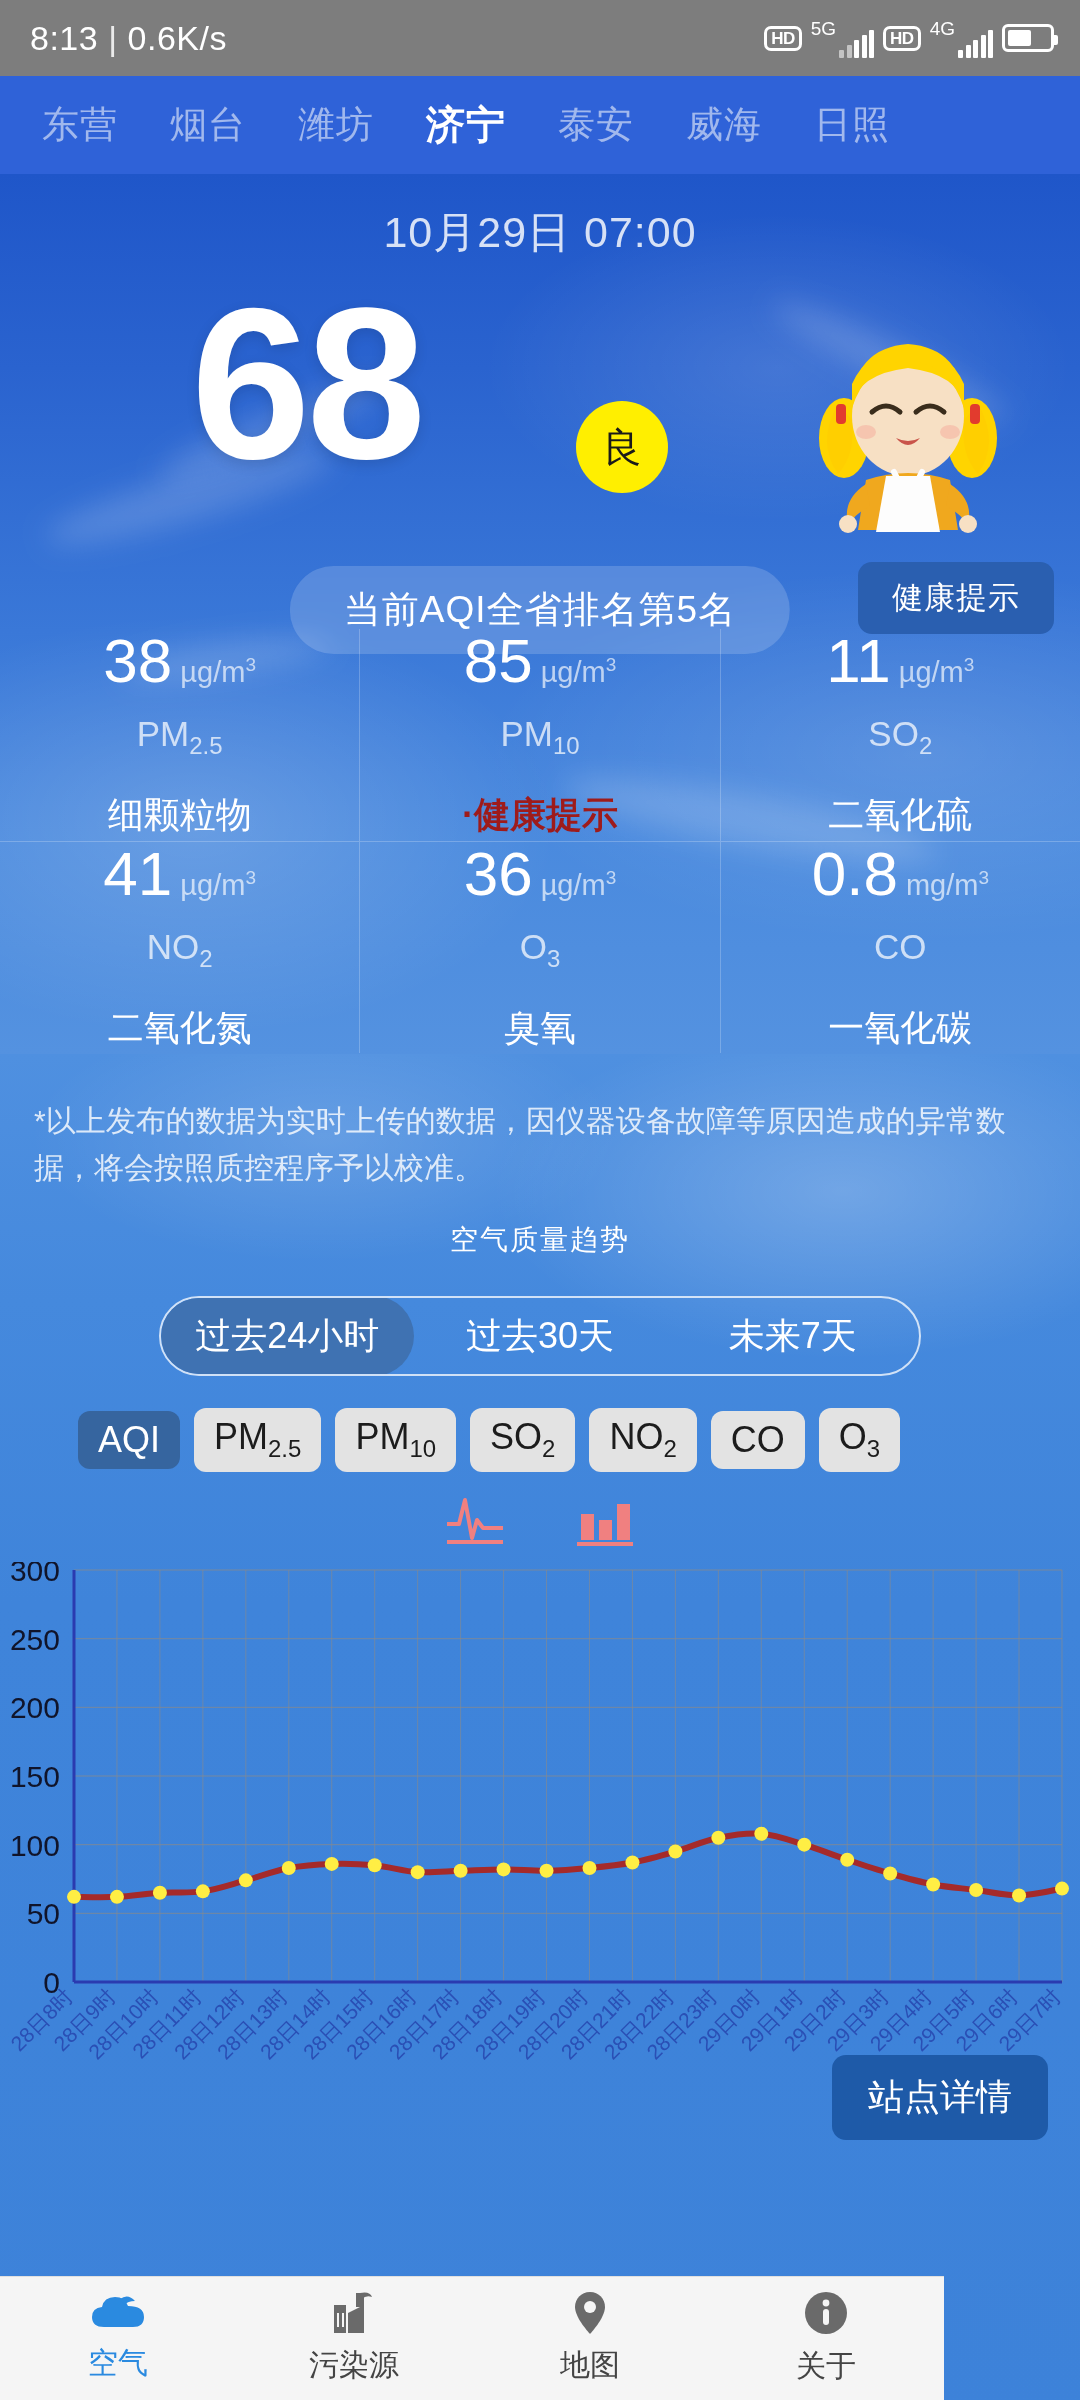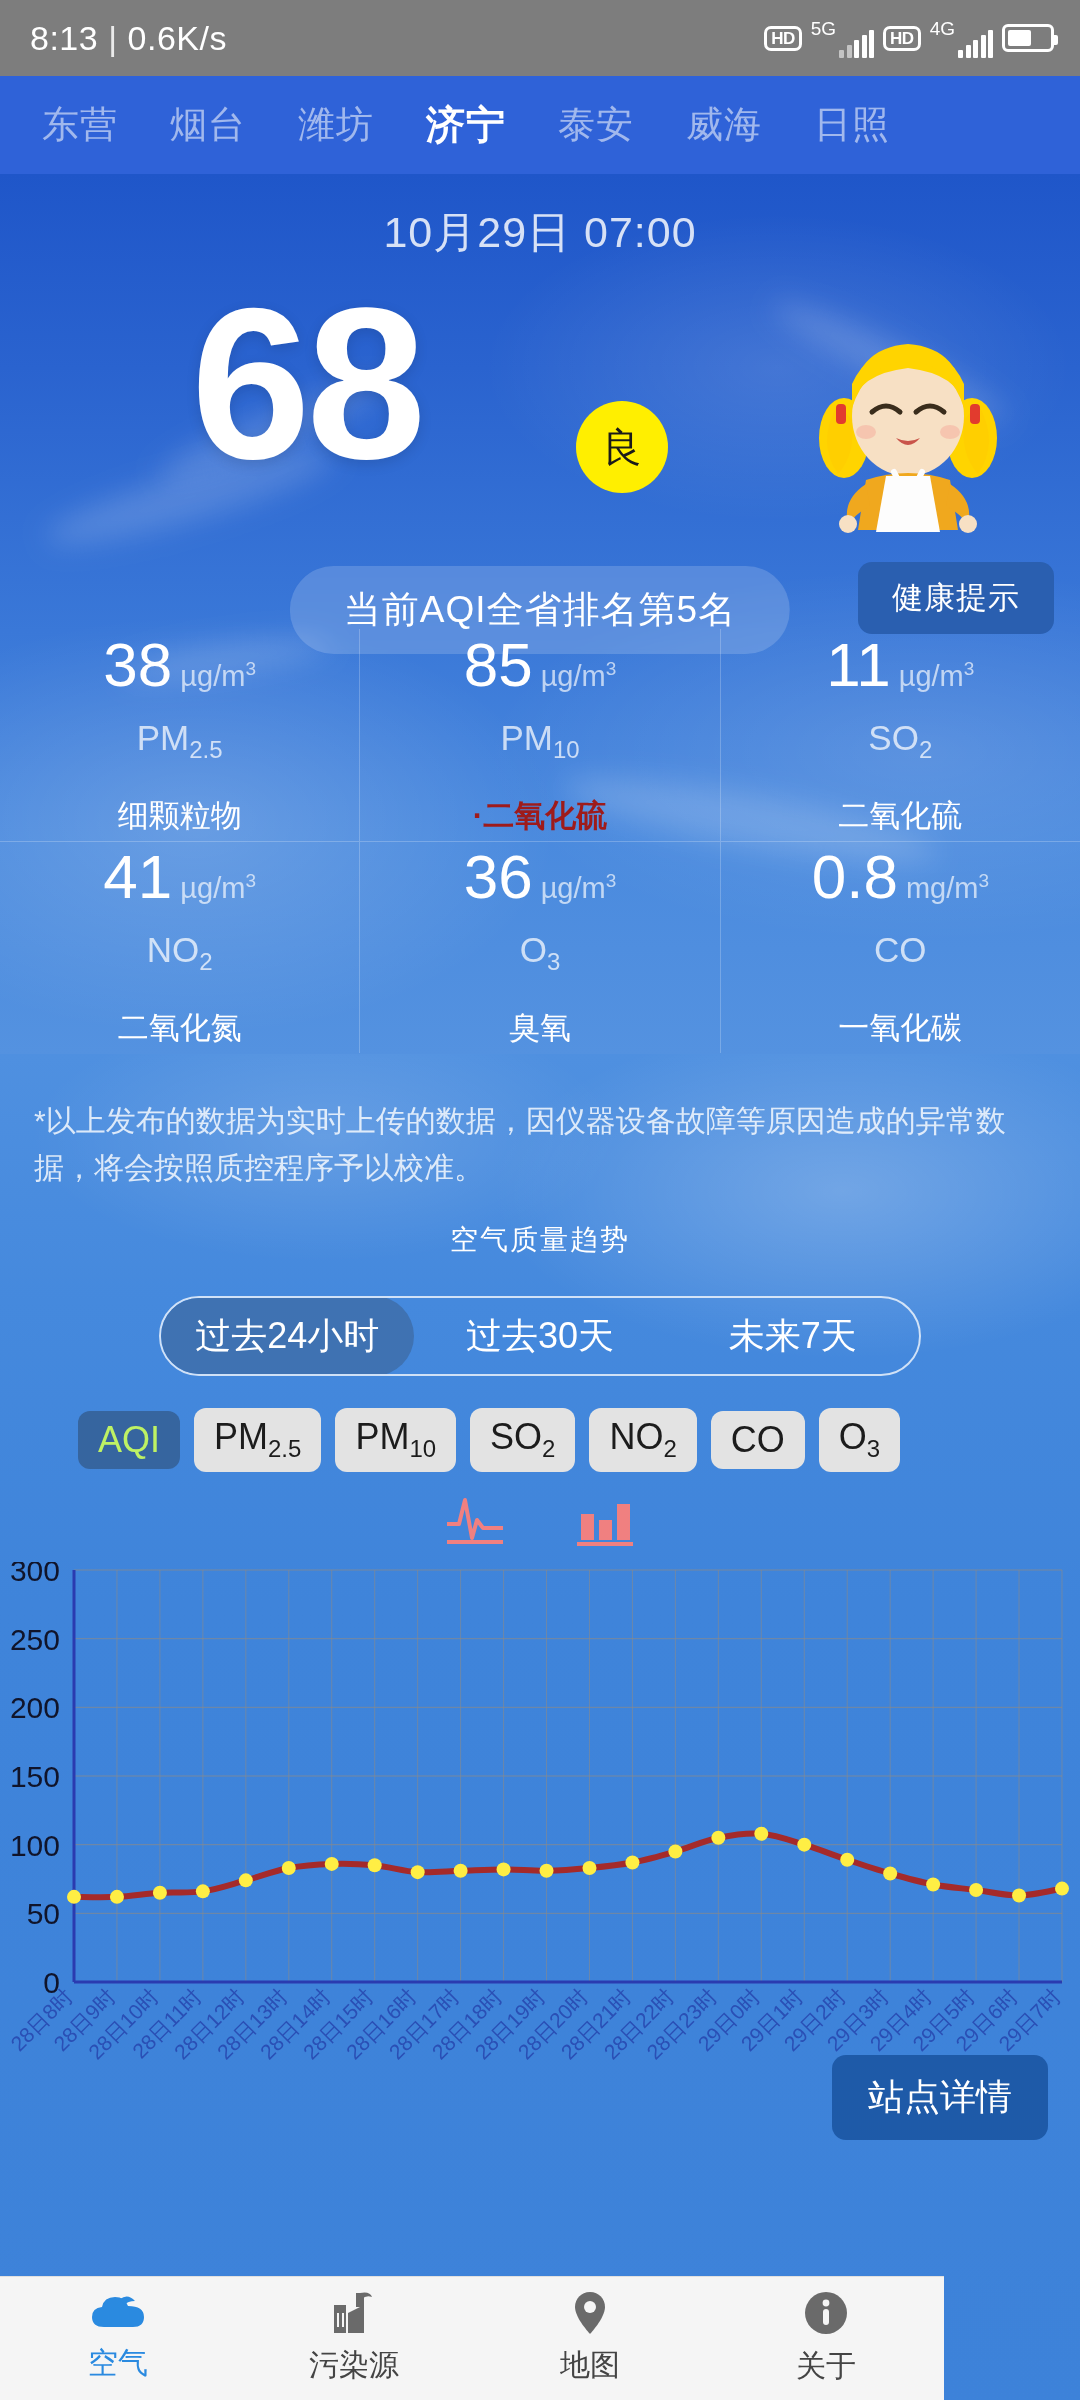--- a/index.html
+++ b/index.html
@@ -101,21 +101,21 @@
   .prow{ display:flex; height:212px; }
   .prow + .prow{ border-top:1px solid rgba(255,255,255,.22); }
   .pcell{ flex:1; display:flex; flex-direction:column; align-items:center; justify-content:center;}
   .pcell + .pcell{ border-left:1px solid rgba(255,255,255,.22); }
   .pval{ color:#fff; font-size:62px; font-weight:300; line-height:1;
          display:flex; align-items:baseline; }
   .punit{ color:rgba(255,255,255,.66); font-size:29px; margin-left:8px; font-weight:400;}
   .punit sup{ font-size:19px; }
   .pname{ color:rgba(255,255,255,.72); font-size:35px; margin-top:22px; font-weight:300;}
   .pname sub{ font-size:24px; }
-  .pdesc{ color:#fff; font-size:31px; margin-top:31px; font-weight:300;}
+  .pdesc{ color:#fff; font-size:36px; margin-top:31px; font-weight:300;}
   .pdesc.primary{ color:#9e1b1b; font-weight:bold; }
 
   
   .lower{
     position:relative; height:1370px; overflow:hidden;
     background:
       radial-gradient(ellipse 500px 240px at 78% 10%, rgba(255,255,255,.22), rgba(255,255,255,0) 70%),
       radial-gradient(ellipse 420px 180px at 30% 6%, rgba(255,255,255,.14), rgba(255,255,255,0) 70%),
       linear-gradient(180deg,#4f90e0 0%, #4589dd 18%, #3f84da 40%, #3d82d9 100%);
   }
@@ -137,21 +137,21 @@
 
   .chips{
     display:flex; align-items:center; gap:14px;
     padding:32px 0 0 78px;
   }
   .chip{
     background:#e3e3e3; color:#1c1c1c; border-radius:12px;
     padding:11px 20px; font-size:36px; line-height:1;
   }
   .chip sub{ font-size:24px; }
-  .chip.on{ background:#36659f; color:#bef264; }
+  .chip.on{ background:#36659f; color:#ffffff; }
 
   .chart-icons{ display:flex; justify-content:center; gap:70px; margin-top:22px; }
   .chart-icons svg{ display:block; }
 
   
   .chart-wrap{ position:relative; margin-top:12px; height:560px; }
   .chart-wrap svg{ display:block; }
 
   
   .station-btn{
@@ -280,21 +280,21 @@
         </div>
         <div class="pname"><span>PM</span><sub>2.5</sub></div>
         <div class="pdesc">细颗粒物</div>
       </div>
       <div class="pcell">
         <div class="pval">
           <span>85</span>
           <span class="punit"><span>µg/m</span><sup>3</sup></span>
         </div>
         <div class="pname"><span>PM</span><sub>10</sub></div>
-        <div class="pdesc primary">·二氧化硫</div>
+        <div class="pdesc primary">·健康提示</div>
       </div>
       <div class="pcell">
         <div class="pval">
           <span>11</span>
           <span class="punit"><span>µg/m</span><sup>3</sup></span>
         </div>
         <div class="pname"><span>SO</span><sub>2</sub></div>
         <div class="pdesc">二氧化硫</div>
       </div>
     </div>

